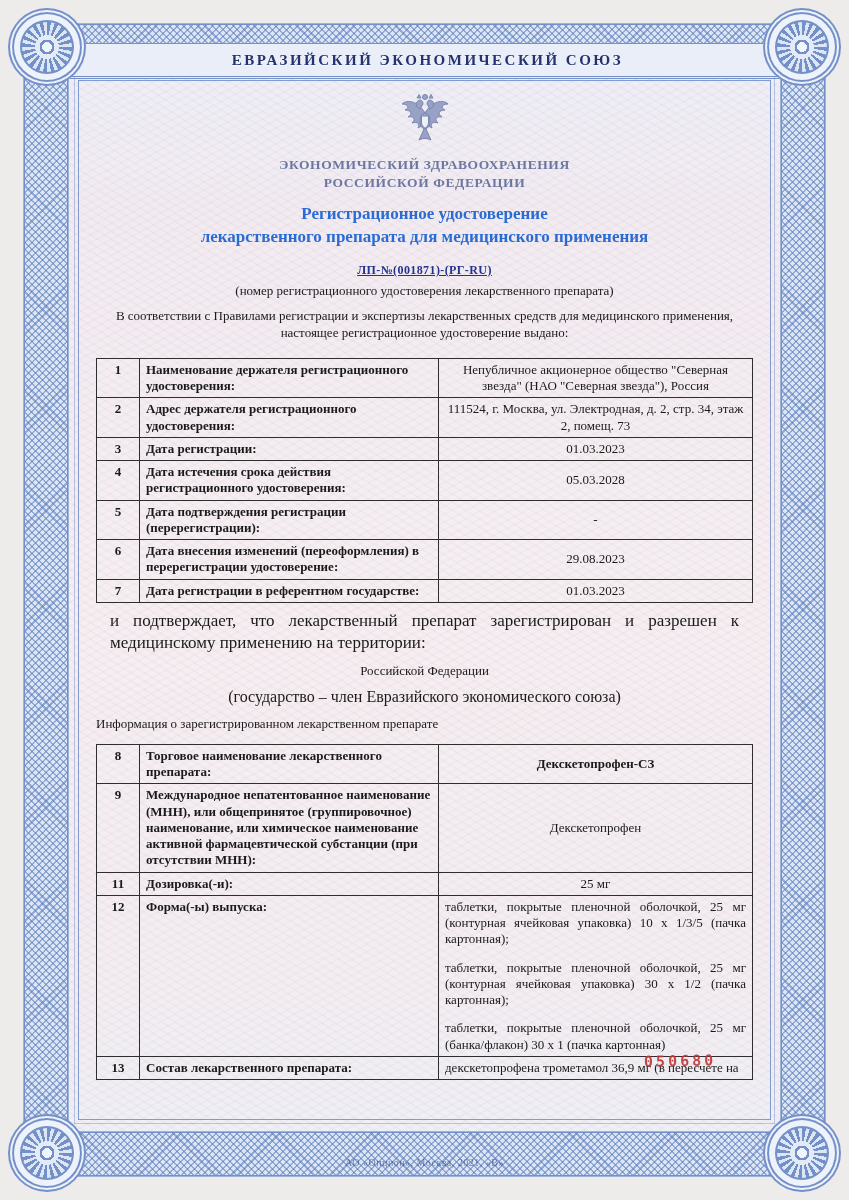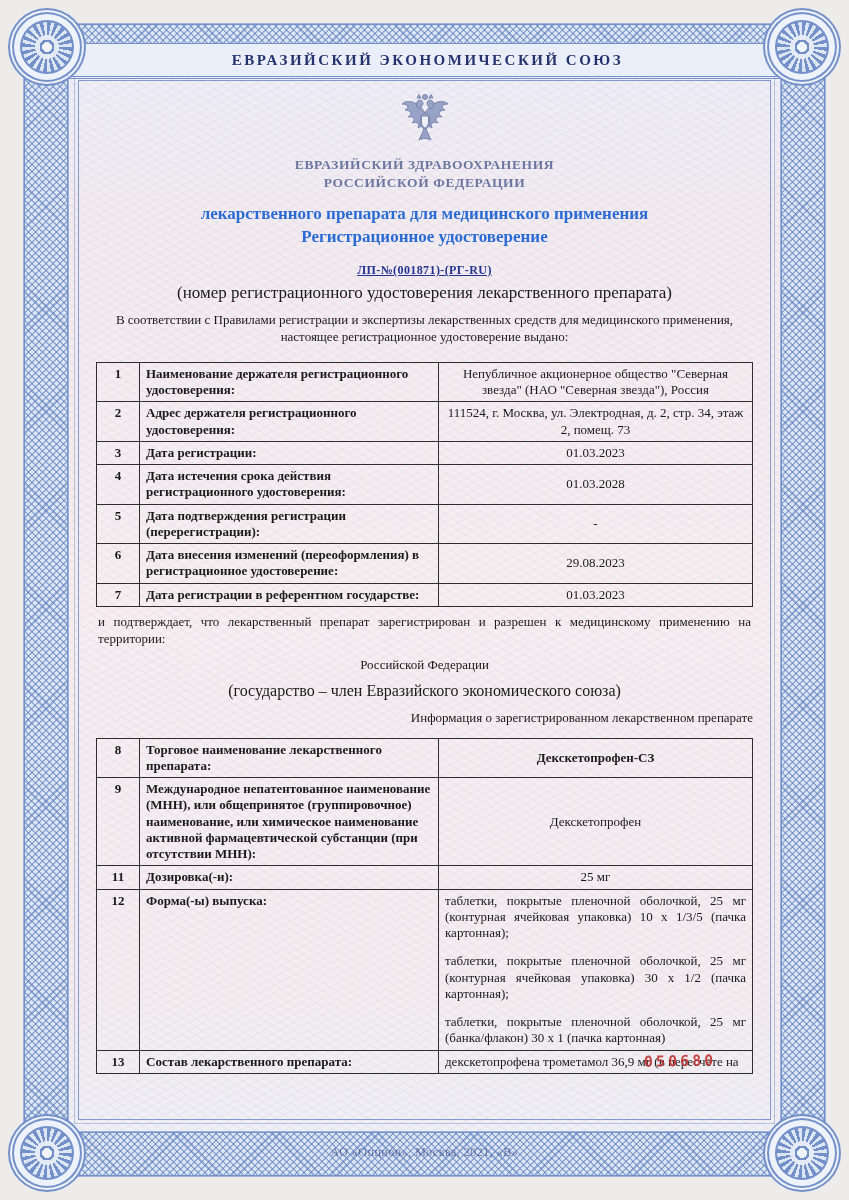--- a/index.html
+++ b/index.html
@@ -70,45 +70,45 @@
     position:absolute; left:96px; right:96px; top:86px; bottom:82px;
     z-index:4; overflow:hidden;
   }
   .emblem { display:block; margin: 6px auto 4px; }
   .ministry { text-align:center; font-weight:bold; font-size:13.5px; letter-spacing:.6px;
               color:#6b77a0; line-height:1.3; margin-top:6px; }
   .doc-title { text-align:center; font-weight:bold; font-size:17px; color:#2a6bd4;
                line-height:1.35; margin-top:12px; }
   .reg-number { text-align:center; font-weight:bold; font-size:12px; color:#22338f;
                 text-decoration: underline; margin-top:14px; letter-spacing:.4px; }
-  .reg-caption { text-align:center; font-size:17px; margin-top:5px; }
+  .reg-caption { text-align:center; font-size:13px; margin-top:5px; }
   .intro { text-align:center; font-size:13px; line-height:1.3; margin:9px auto 16px; width:620px; }
   table.cert { width:100%; border-collapse:collapse; table-layout:fixed; font-size:13px;
                margin-top:12px; background: rgba(255,255,255,.06); }
   table.cert td { border:1px solid #2e2e2e; padding:3px 6px; line-height:1.25; }
   td.num   { width:30px; text-align:center; font-weight:bold; vertical-align:top; }
   td.label { width:286px; font-weight:bold; vertical-align:top; }
   td.value { text-align:center; vertical-align:middle; }
   td.value.bold { font-weight:bold; }
   td.value.left p { text-align:justify; margin:0 0 12px; }
   td.value.left p:last-child { margin-bottom:0; }
   td.value.left { text-align:left; vertical-align:top; }
-  .confirm { font-size:13px; line-height:1.3; margin:7px 2px 0; text-align:justify; }
+  .confirm { font-size:17px; line-height:1.3; margin:7px 14px 0; text-align:justify; }
   .territory { text-align:center; font-size:13px; margin-top:9px; }
   .territory-caption { text-align:center; font-size:16px; margin-top:9px; }
-  .info-title { text-align:right; font-size:13px; margin-top:10px; }
+  .info-title { text-align:left; font-size:13px; margin-top:10px; }
   .stamp-number {
     position:absolute; left:644px; top:1052px; z-index:6;
     font-family:"DejaVu Sans Mono", monospace; font-weight:bold;
     font-size:15px; letter-spacing:3px; color:#c03434;
     transform: rotate(-1deg); opacity:.9;
   }
   .imprint {
-    position:absolute; bottom:40px; left:0; right:0; z-index:5;
-    text-align:center; font-size:12px; color:rgba(40,60,120,.6); letter-spacing:.5px;
+    position:absolute; bottom:32px; left:0; right:0; z-index:5;
+    text-align:center; font-size:10px; color:rgba(40,60,120,.6); letter-spacing:.5px;
   }
 </style>
 </head>
 <body>
 
 <div class="page">
   <div class="paper"></div>
 
   <div class="band band-top"></div>
   <div class="band band-bottom"></div>
@@ -136,27 +136,27 @@
         <path d="M44 34 C36 30 34 22 40 18 C44 14 50 16 50 24 Z"></path>
         <path d="M64 34 C72 30 74 22 68 18 C64 14 58 16 58 24 Z"></path>
         <circle cx="54" cy="10" r="5"></circle>
         <path d="M38 12 l4 -7 4 7 z"></path>
         <path d="M62 12 l4 -7 4 7 z"></path>
       </g>
       <path d="M47 48 h14 v14 c0 6 -7 10 -7 10 s-7 -4 -7 -10 z" fill="#eef1f8" stroke="#7a86ad" stroke-width="2"></path>
     </svg>
 
     <div class="ministry">
-      <div>ЕВРАЗИЙСКИЙ ЗДРАВООХРАНЕНИЯ</div>
+      <div>ЭКОНОМИЧЕСКИЙ ЗДРАВООХРАНЕНИЯ</div>
       <div>РОССИЙСКОЙ ФЕДЕРАЦИИ</div>
     </div>
 
     <div class="doc-title">
+      <div>Регистрационное удостоверение</div>
       <div>лекарственного препарата для медицинского применения</div>
-      <div>Регистрационное удостоверение</div>
     </div>
 
     <div class="reg-number">ЛП-№(001871)-(РГ-RU)</div>
     <div class="reg-caption">(номер регистрационного удостоверения лекарственного препарата)</div>
     <p class="intro">В соответствии с Правилами регистрации и экспертизы лекарственных средств для медицинского применения, настоящее регистрационное удостоверение выдано:</p>
 
     <table class="cert">
       <tbody>
         <tr>
           <td class="num">1</td>
@@ -169,30 +169,30 @@
           <td class="value">111524, г. Москва, ул. Электродная, д. 2, стр. 34, этаж 2, помещ. 73</td>
         </tr>
         <tr>
           <td class="num">3</td>
           <td class="label">Дата регистрации:</td>
           <td class="value">01.03.2023</td>
         </tr>
         <tr>
           <td class="num">4</td>
           <td class="label">Дата истечения срока действия регистрационного удостоверения:</td>
-          <td class="value">01.03.2028</td>
+          <td class="value">05.03.2028</td>
         </tr>
         <tr>
           <td class="num">5</td>
           <td class="label">Дата подтверждения регистрации (перерегистрации):</td>
           <td class="value">-</td>
         </tr>
         <tr>
           <td class="num">6</td>
-          <td class="label">Дата внесения изменений (переоформления) в регистрационное удостоверение:</td>
+          <td class="label">Дата внесения изменений (переоформления) в перерегистрации удостоверение:</td>
           <td class="value">29.08.2023</td>
         </tr>
         <tr>
           <td class="num">7</td>
           <td class="label">Дата регистрации в референтном государстве:</td>
           <td class="value">01.03.2023</td>
         </tr>
       </tbody>
     </table>
 

